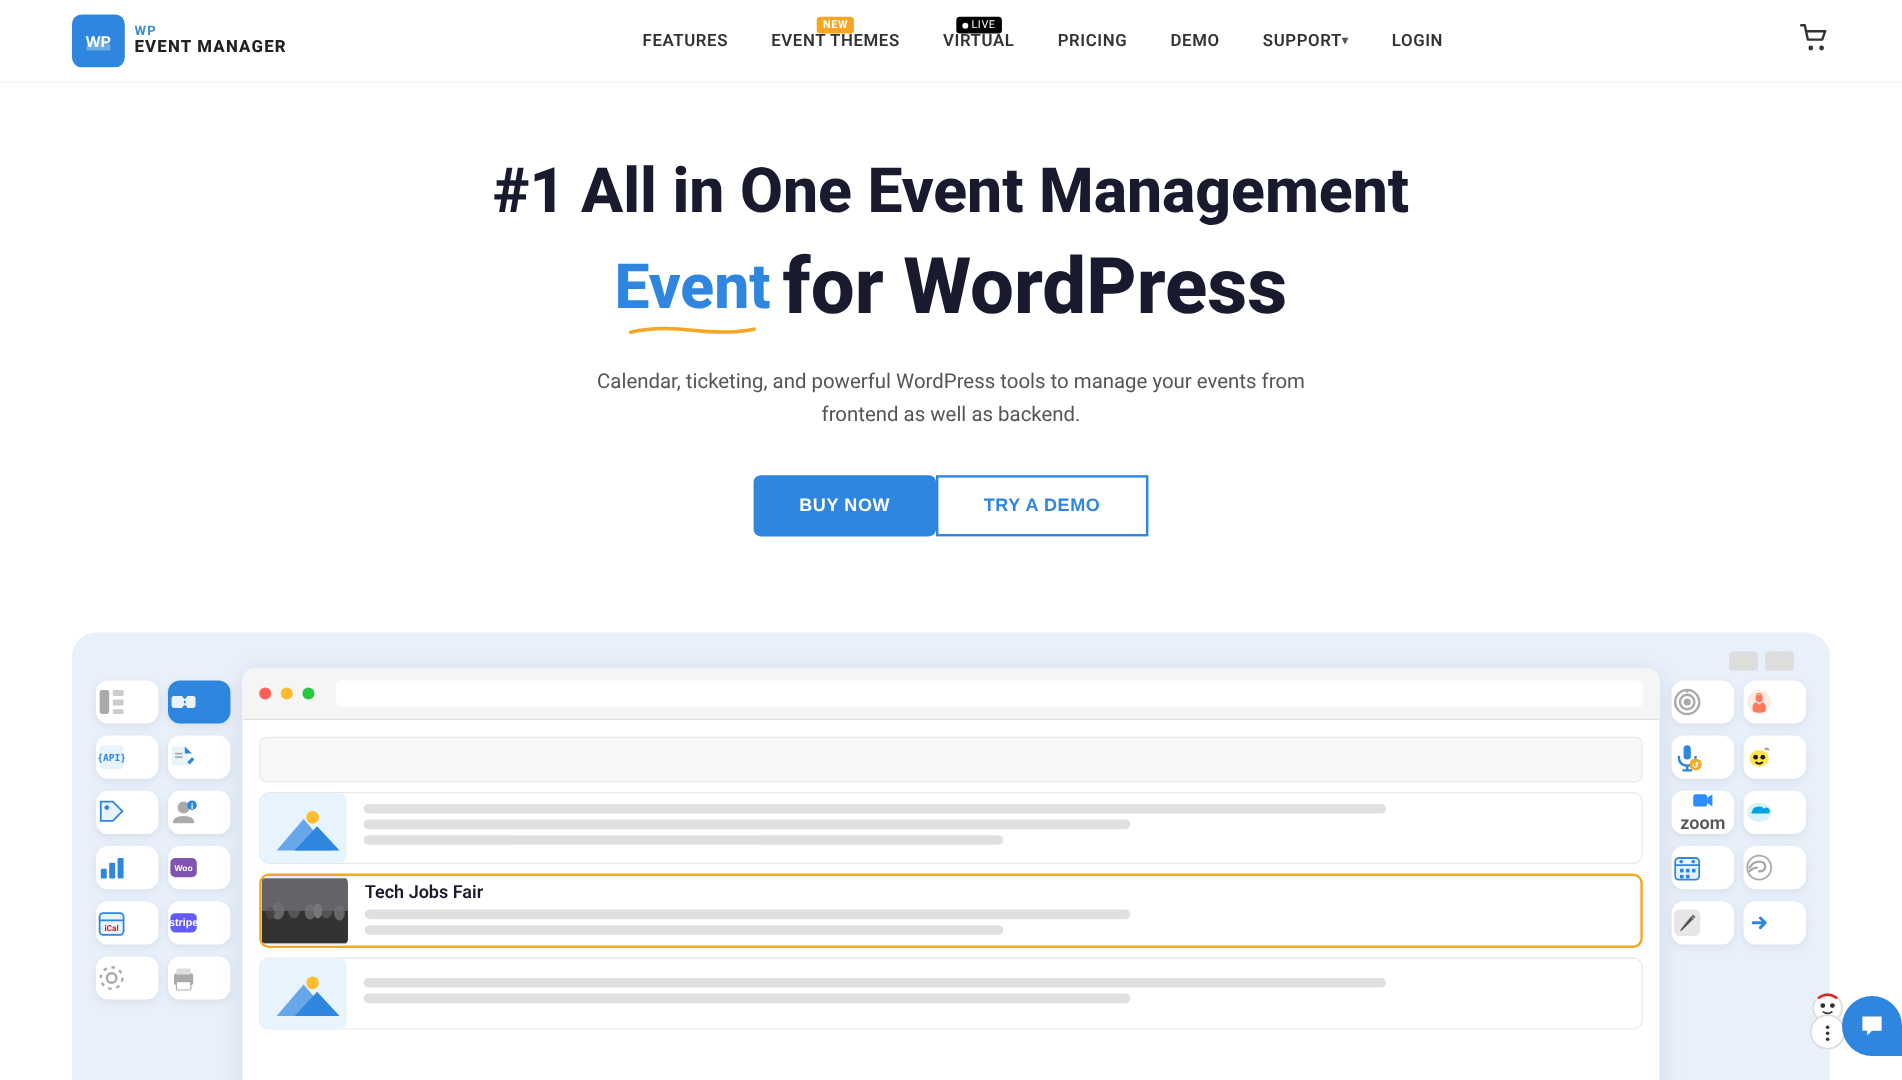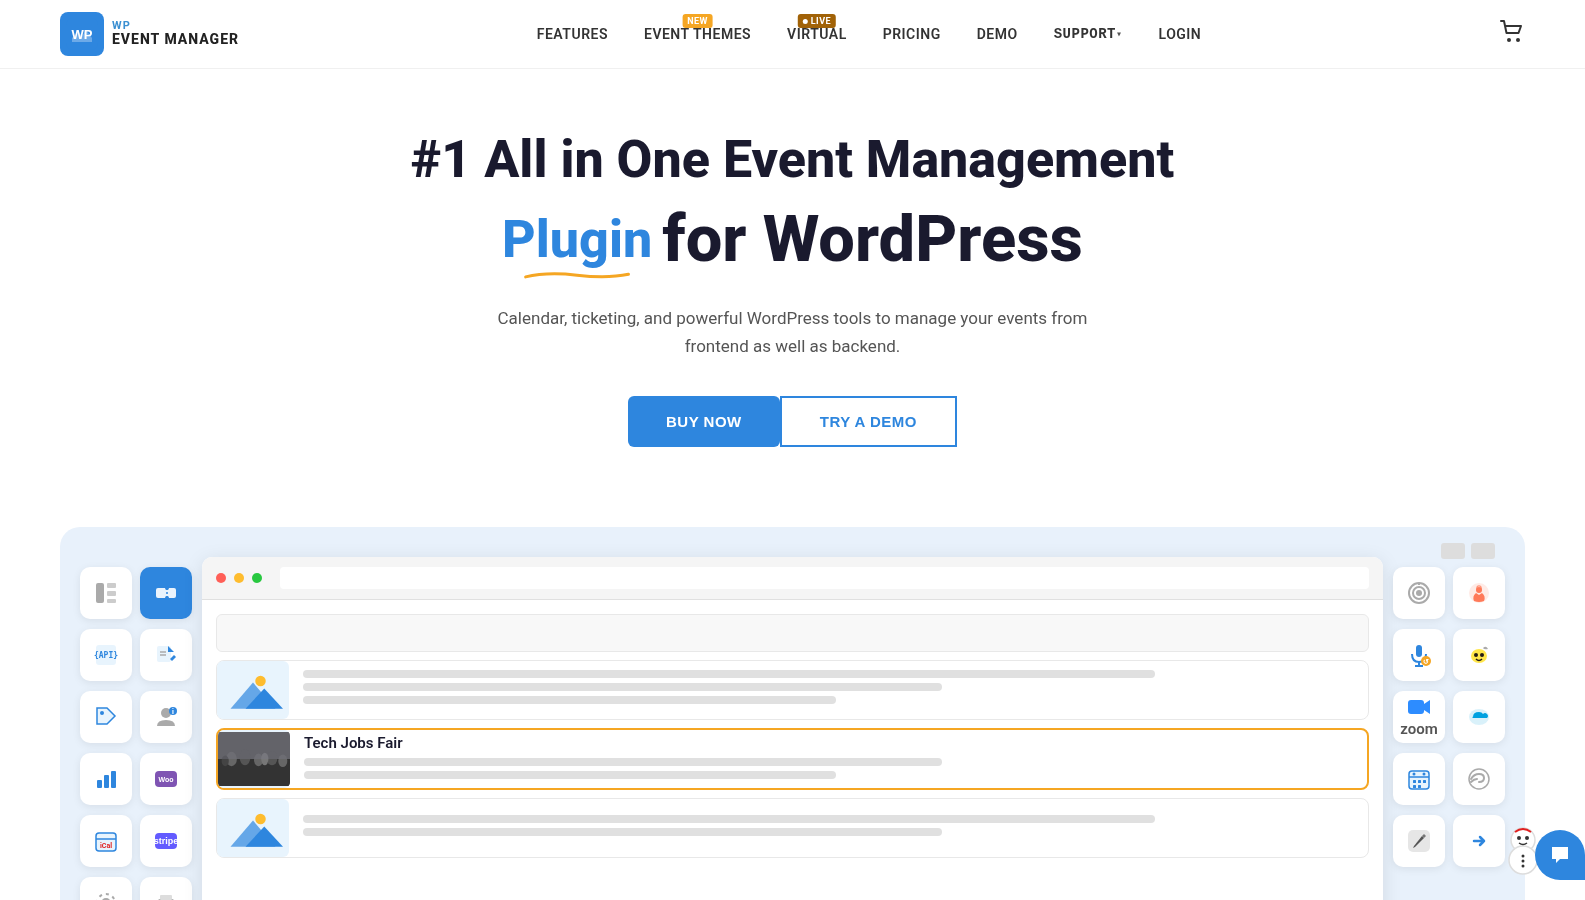--- a/index.html
+++ b/index.html
@@ -76,24 +76,24 @@
       padding: 2px 5px;
       border-radius: 3px;
       position: absolute;
       top: -12px;
       left: 50%;
       transform: translateX(-50%);
       text-transform: uppercase;
     }
 
     .badge-live {
-      background: #a16207;
+      background: #000000;
       color: #fff;
       font-size: 9px;
-      font-weight: 700;
+      font-weight: 400;
       padding: 2px 5px;
       border-radius: 3px;
       position: absolute;
       top: -12px;
       left: 50%;
       transform: translateX(-50%);
       text-transform: uppercase;
       display: flex;
       align-items: center;
       gap: 3px;
@@ -105,21 +105,20 @@
       height: 5px;
       background: #fff;
       border-radius: 50%;
       display: inline-block;
     }
 
     .nav-support {
       display: flex;
       align-items: center;
       gap: 0;
-      font-family: Liberation Mono, monospace;
     }
 
     .chevron-down {
       font-size: 10px;
       color: #555;
     }
 
     .nav-icons {
       display: flex;
       align-items: center;
@@ -240,26 +239,25 @@
       padding-top: 10px;
     }
 
     .icon-pair {
       display: flex;
       gap: 8px;
     }
 
     .icon-box {
       width: 52px;
-      height: 52px;
+      height: 36px;
       background: #fff;
       border-radius: 10px;
       display: flex;
       align-items: center;
-      justify-content: center;
       box-shadow: 0 2px 8px rgba(0,0,0,0.08);
       font-size: 22px;
       cursor: pointer;
     }
 
     .icon-box.blue-bg {
       background: #2e86de;
       color: #fff;
     }
 
@@ -509,21 +507,21 @@
   </div>
 </header>
 
 <section class="hero">
   <h1>
     <span>#1 All in One Event Management</span>
   </h1>
 
   <div class="hero-plugin-line">
     <span class="hero-plugin-word">
-      <span>Plugin</span>
+      <span>Event</span>
       <svg class="underline-svg" viewBox="0 0 130 14" height="12" fill="none">
         <path d="M5 8 Q30 2 65 6 Q100 10 125 5" stroke="#f5a623" stroke-width="3.5" stroke-linecap="round" fill="none"></path>
       </svg>
     </span>
     <span class="hero-for-wp"> for WordPress</span>
   </div>
 
   <p class="hero-subtitle">Calendar, ticketing, and powerful WordPress tools to manage your events from frontend as well as backend.</p>
 
   <div class="hero-buttons">

